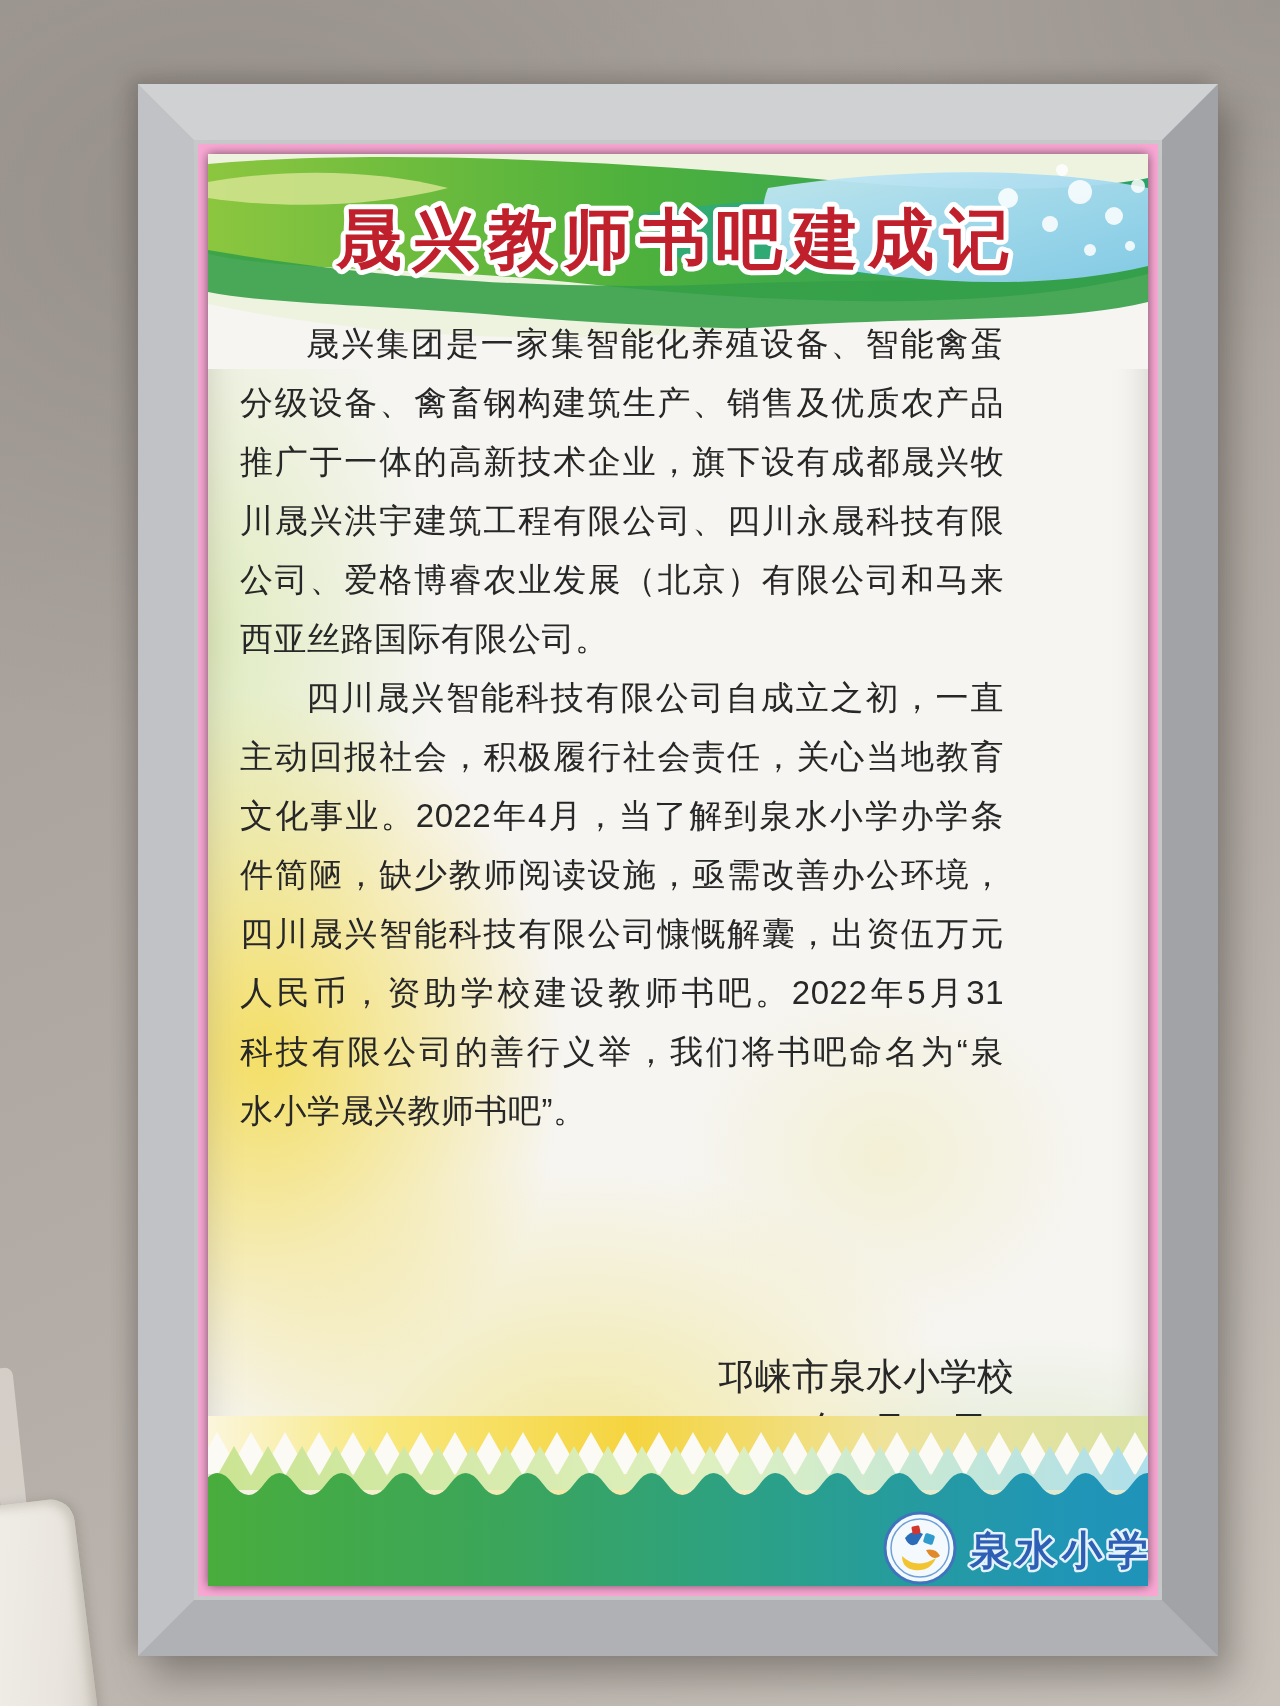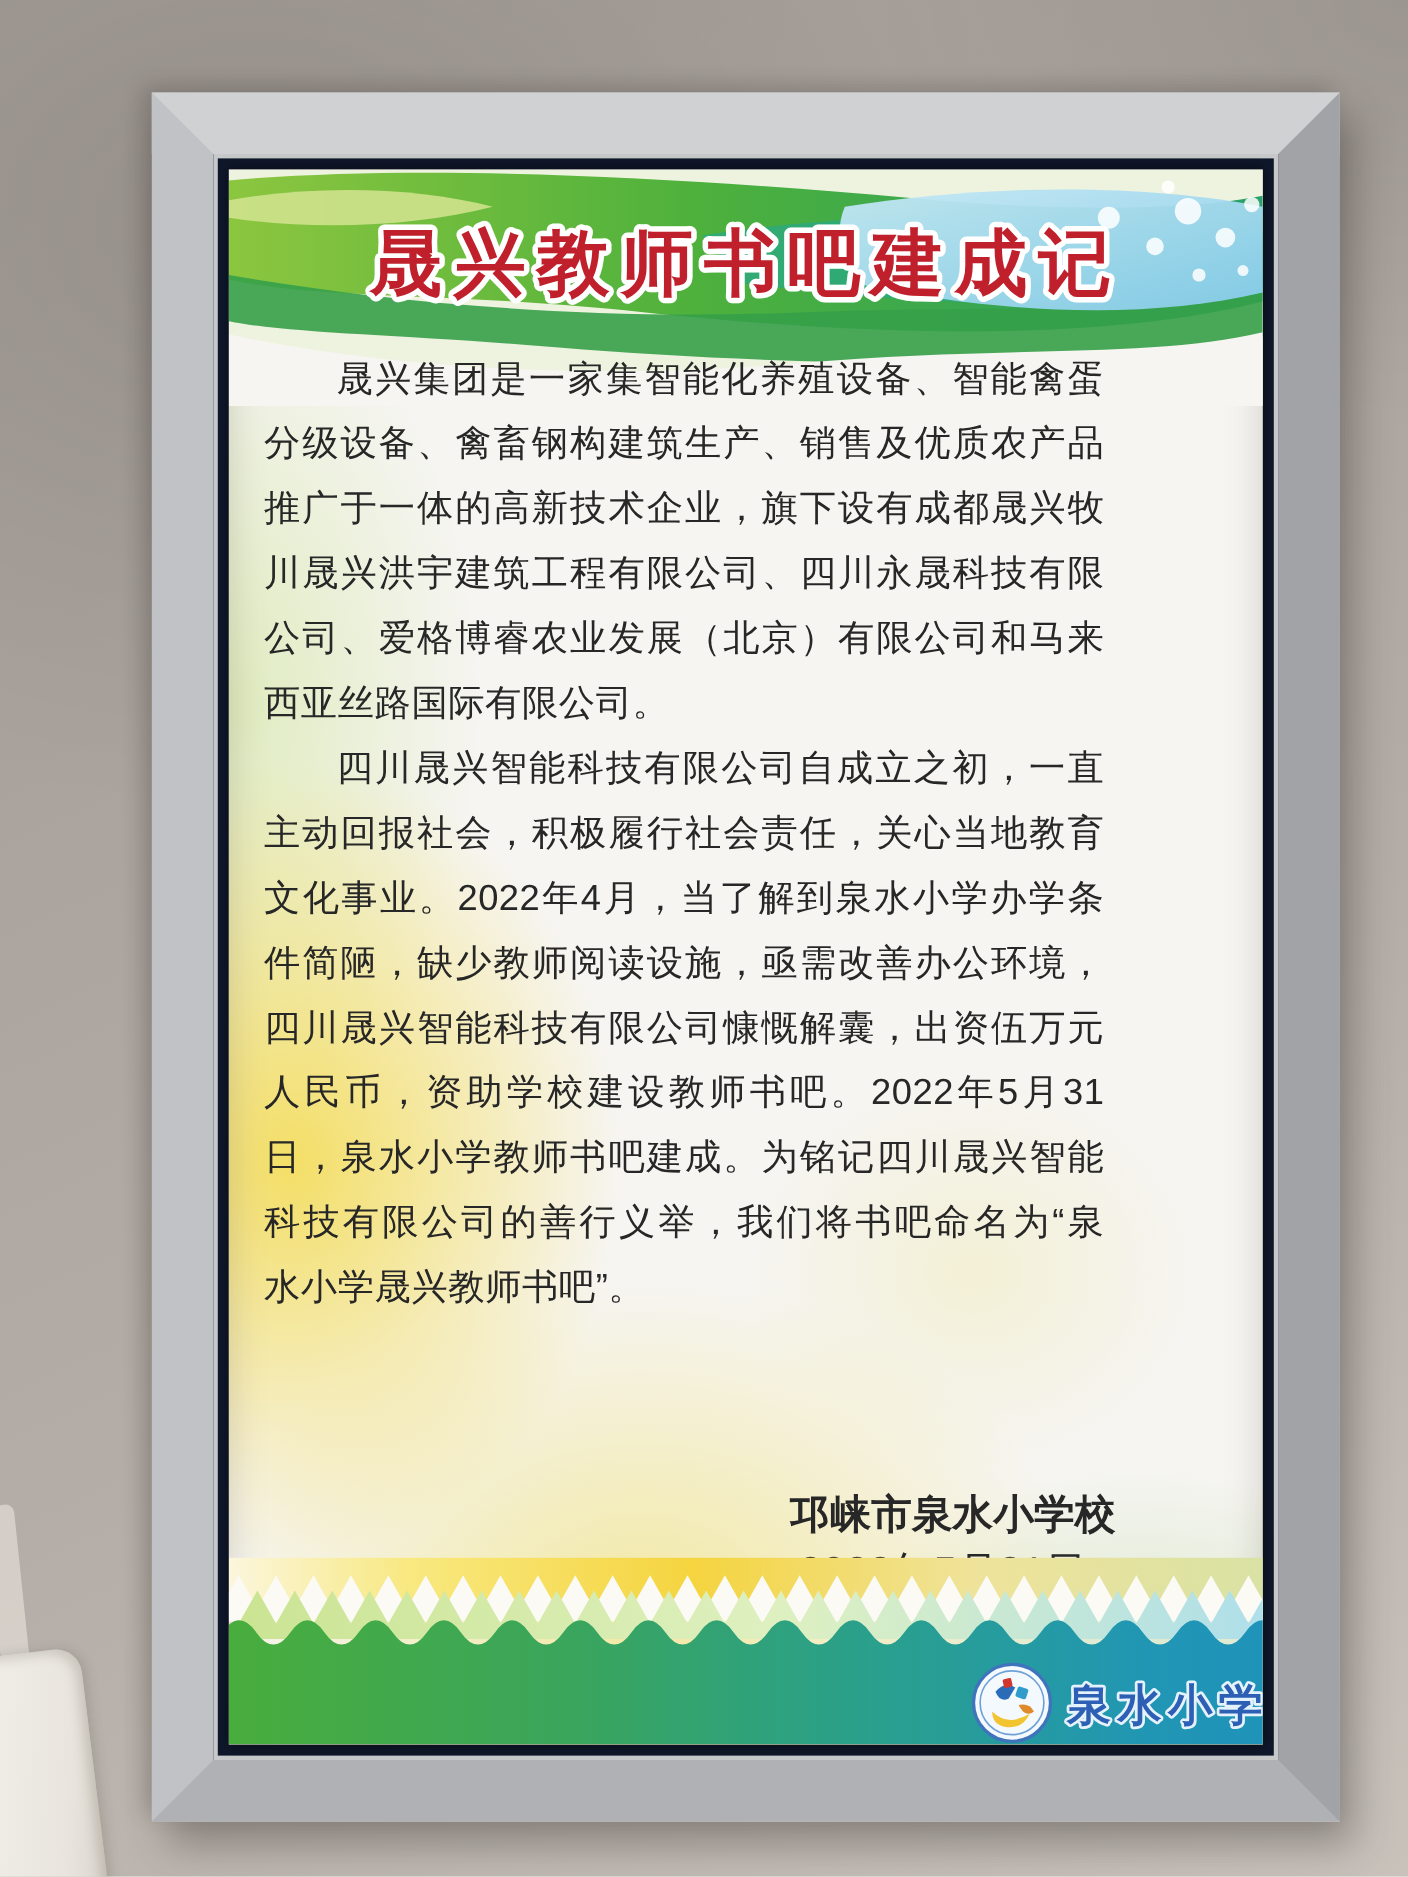--- a/index.html
+++ b/index.html
@@ -15,21 +15,21 @@
     background:linear-gradient(100deg,#f2efe9 0%,#e9e5de 70%,#d9d4cc 100%);
     border-radius:0 24px 0 0;transform:rotate(-7deg);
     box-shadow:inset -6px 4px 10px rgba(120,110,95,.25), 4px 0 10px rgba(80,75,68,.18);}
   .white-sliver{position:absolute;left:-6px;top:1368px;width:26px;height:150px;
     background:rgba(238,233,225,.55);border-radius:8px;transform:rotate(-6deg);}
 
   .frame{position:absolute;left:138px;top:84px;width:1080px;height:1572px;box-sizing:border-box;
     border:56px solid;border-color:#d0d1d3 #a2a3a7 #b0b1b4 #c1c2c5;
     box-shadow:14px 22px 34px rgba(55,50,45,.38), -8px -6px 18px rgba(55,50,45,.22),
                inset 0 0 6px rgba(255,255,255,.35);}
-  .mat{position:absolute;inset:0;border:4px solid #c7c8ca;background:#0f172a;box-sizing:border-box;}
+  .mat{position:absolute;inset:0;border:4px solid #c7c8ca;background:#f9a8d4;box-sizing:border-box;}
   .poster{position:absolute;inset:10px;overflow:hidden;
     background:
       radial-gradient(430px 520px at 6% 63%, rgba(243,216,62,.78), rgba(243,216,62,0) 70%),
       radial-gradient(560px 430px at 40% 92%, rgba(240,224,110,.60), rgba(240,224,110,0) 72%),
       radial-gradient(330px 560px at 0% 34%, rgba(196,224,128,.45), rgba(196,224,128,0) 70%),
       radial-gradient(430px 330px at 88% 99%, rgba(182,216,150,.55), rgba(182,216,150,0) 72%),
       radial-gradient(300px 260px at 72% 70%, rgba(238,230,160,.35), rgba(238,230,160,0) 70%),
       #f6f5f2;
     box-shadow:inset 0 0 34px rgba(110,100,80,.28), 0 0 10px rgba(0,0,0,.55);}
 
@@ -37,21 +37,21 @@
   .title-svg{position:absolute;left:0;top:16px;width:100%;height:130px;overflow:visible;}
   .title-svg text{font-family:"Liberation Sans",sans-serif;font-weight:bold;}
 
   .body-block{position:absolute;left:32px;top:160px;width:764px;}
   .bline{font-size:33px;line-height:59px;color:#272727;font-weight:500;
     text-align:justify;text-align-last:justify;letter-spacing:.5px;}
   .bline.short{text-align-last:left;}
   .bline.indent{text-indent:66px;}
 
   .signature{position:absolute;left:42px;top:1196px;width:764px;text-align:right;color:#272727;}
-  .sig-school{font-size:37px;line-height:54px;font-weight:700;}
+  .sig-school{font-size:37px;line-height:54px;font-weight:400;}
   .sig-date{font-size:38px;line-height:52px;font-weight:500;padding-right:26px;}
 
   .bottom-band{position:absolute;left:0;bottom:0;width:100%;height:170px;}
   .bottom-band text{font-family:"Liberation Sans",sans-serif;font-weight:bold;}
 </style>
 </head>
 <body>
 
 <div class="wall-vignette"></div>
 <div class="white-sliver"></div>
@@ -103,21 +103,20 @@
         <div class="bline">推广于一体的高新技术企业，旗下设有成都晟兴牧</div>
         <div class="bline">川晟兴洪宇建筑工程有限公司、四川永晟科技有限</div>
         <div class="bline">公司、爱格博睿农业发展（北京）有限公司和马来</div>
         <div class="bline short">西亚丝路国际有限公司。</div>
         <div class="bline indent">四川晟兴智能科技有限公司自成立之初，一直</div>
         <div class="bline">主动回报社会，积极履行社会责任，关心当地教育</div>
         <div class="bline">文化事业。2022年4月，当了解到泉水小学办学条</div>
         <div class="bline">件简陋，缺少教师阅读设施，亟需改善办公环境，</div>
         <div class="bline">四川晟兴智能科技有限公司慷慨解囊，出资伍万元</div>
         <div class="bline">人民币，资助学校建设教师书吧。2022年5月31</div>
-        <div class="bline">日，泉水小学教师书吧建成。为铭记四川晟兴智能</div>
         <div class="bline">科技有限公司的善行义举，我们将书吧命名为“泉</div>
         <div class="bline short">水小学晟兴教师书吧”。</div>
       </div>
 
       <div class="signature">
         <div class="sig-school">邛崃市泉水小学校</div>
         <div class="sig-date">2022年5月31日</div>
       </div>
 
       <svg class="bottom-band" viewBox="0 0 940 170" preserveAspectRatio="none">

